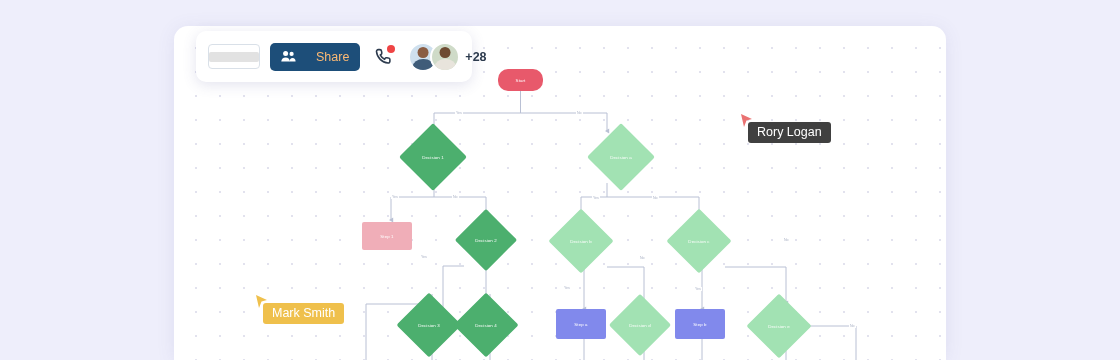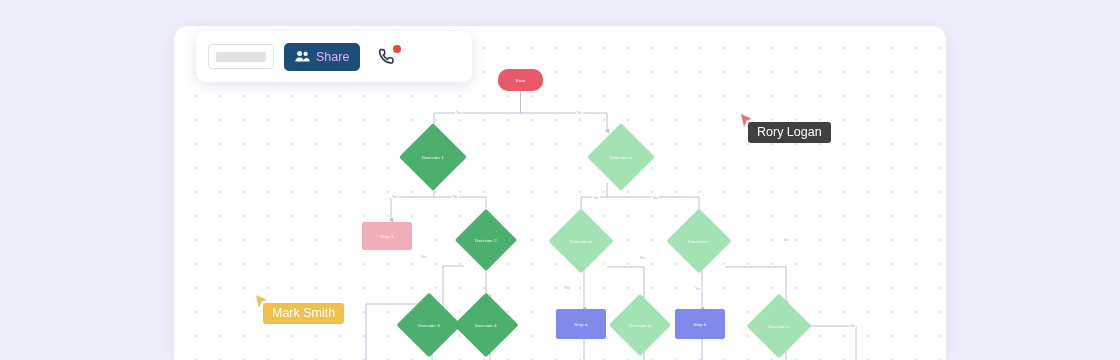--- a/index.html
+++ b/index.html
@@ -78,23 +78,23 @@
     width: 50px;
     height: 10px;
     border-radius: 2px;
     background: #e2e2e2;
     display: block;
   }
 
   #share-button {
     display: flex;
     align-items: center;
-    gap: 6px;
+    gap: 20px;
     background: #1d4e79;
-    color: #f0abfc;
+    color: #fdba74;
     border: none;
     border-radius: 5px;
     height: 28px;
     padding: 0 11px;
     font-size: 12.5px;
     font-family: "Liberation Sans", sans-serif;
     cursor: pointer;
   }
   #share-button svg { display: block; }
 
@@ -382,20 +382,31 @@
       <span>Share</span>
     </button>
 
     <div id="call-button">
       <svg width="20" height="20" viewBox="0 0 20 20" fill="none" stroke="#2d3b4e" stroke-width="1.6" stroke-linecap="round" stroke-linejoin="round">
         <path d="M4.2 2.6 C3.2 2.6 2.4 3.5 2.5 4.5 C3 10.5 8 15.5 14 16 C15 16.1 15.9 15.3 15.9 14.3 L15.9 12.6 C15.9 11.8 15.3 11.1 14.5 11 L12.6 10.7 C11.9 10.6 11.3 10.9 11 11.5 L10.6 12.3 C8.6 11.2 7.1 9.7 6.2 7.9 L7 7.5 C7.6 7.2 7.9 6.6 7.8 5.9 L7.5 4 C7.4 3.2 6.7 2.6 5.9 2.6 Z"></path>
       </svg>
       <span id="call-dot"></span>
     </div>
 
+    <div id="avatars">
+      <div class="avatar" id="avatar-1">
+        <span class="av-body"></span>
+        <span class="av-head"></span>
+      </div>
+      <div class="avatar" id="avatar-2">
+        <span class="av-body"></span>
+        <span class="av-head"></span>
+      </div>
+      <span id="avatar-more">+28</span>
+    </div>
   </div>
 
   <div class="cursor-label" id="cursor-rory" style="left:740px; top:113px;">
     <svg class="arrow" width="14" height="16" viewBox="0 0 14 16">
       <path d="M1,1 L12,6 L6.5,7.5 L4,14 Z" fill="#ea7272"></path>
     </svg>
     <span class="tag">Rory Logan</span>
   </div>
 
   <div class="cursor-label" id="cursor-mark" style="left:255px; top:294px;">

